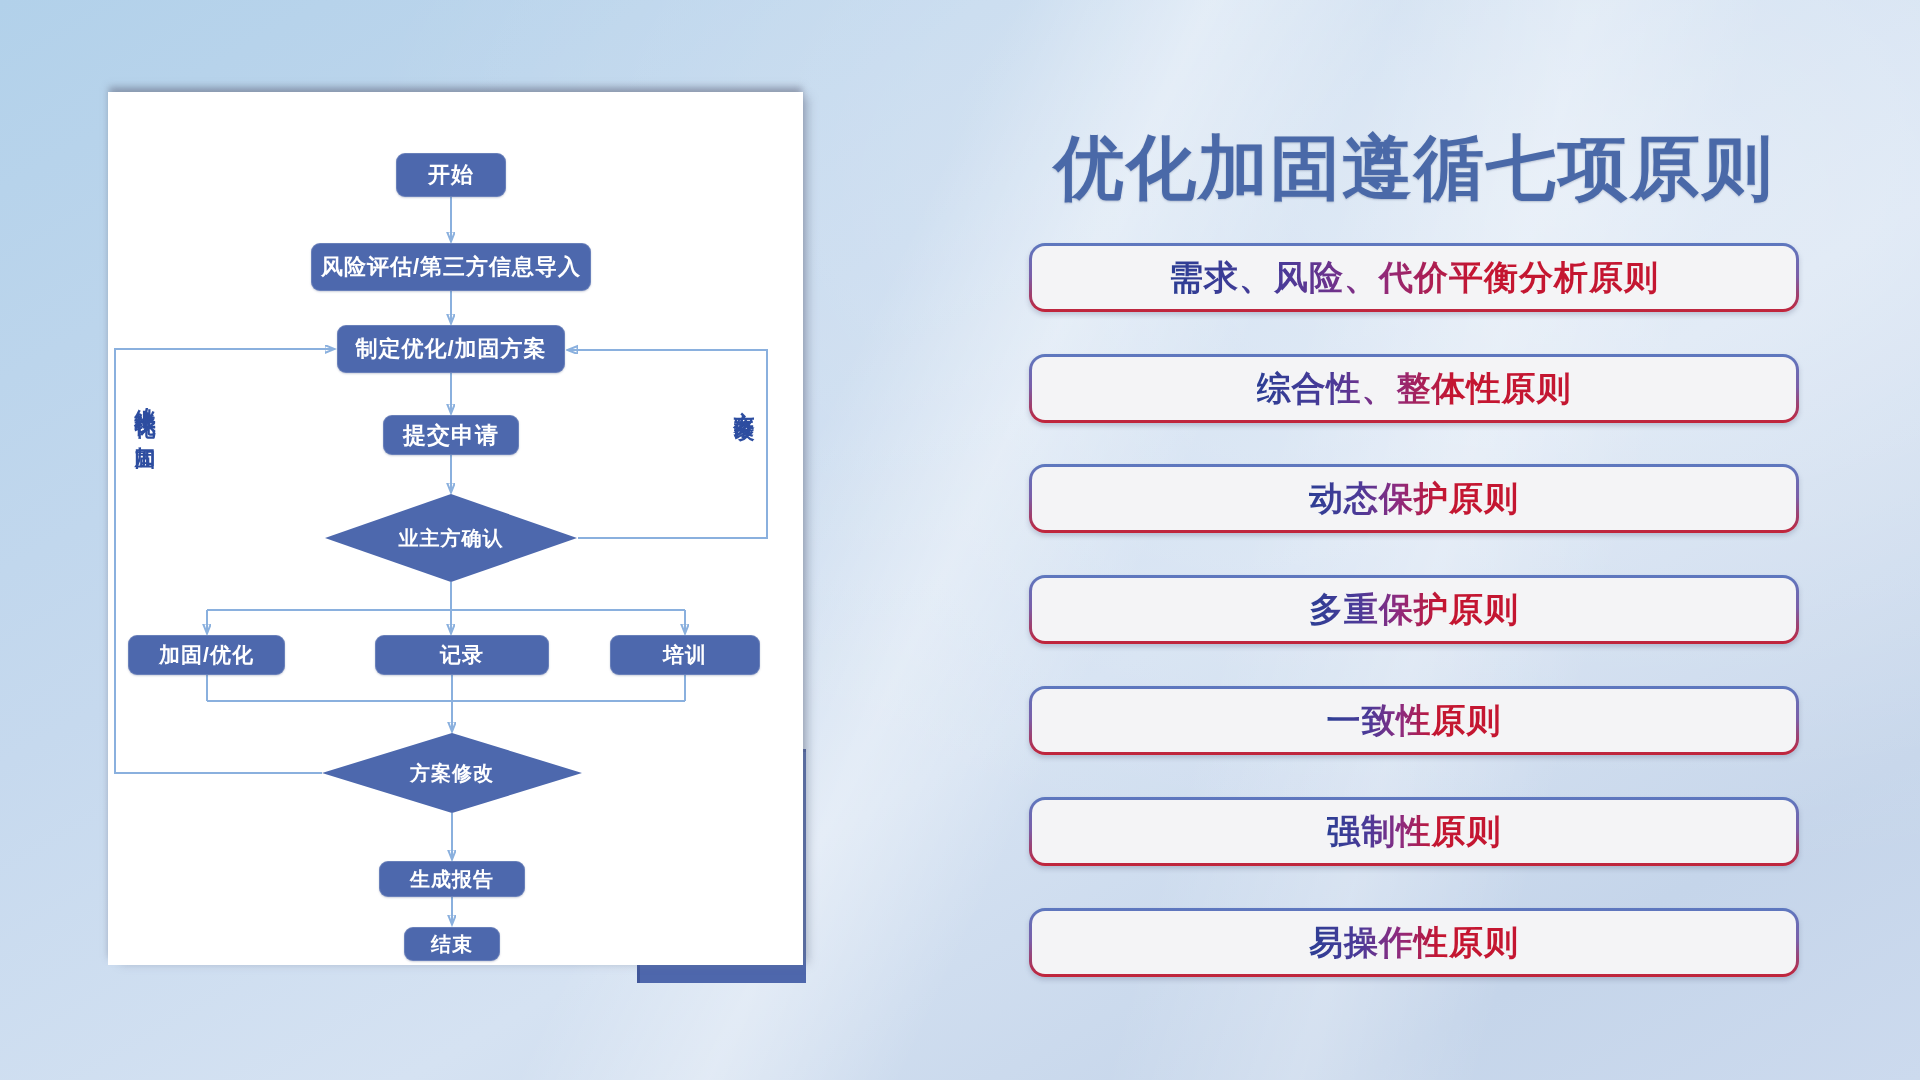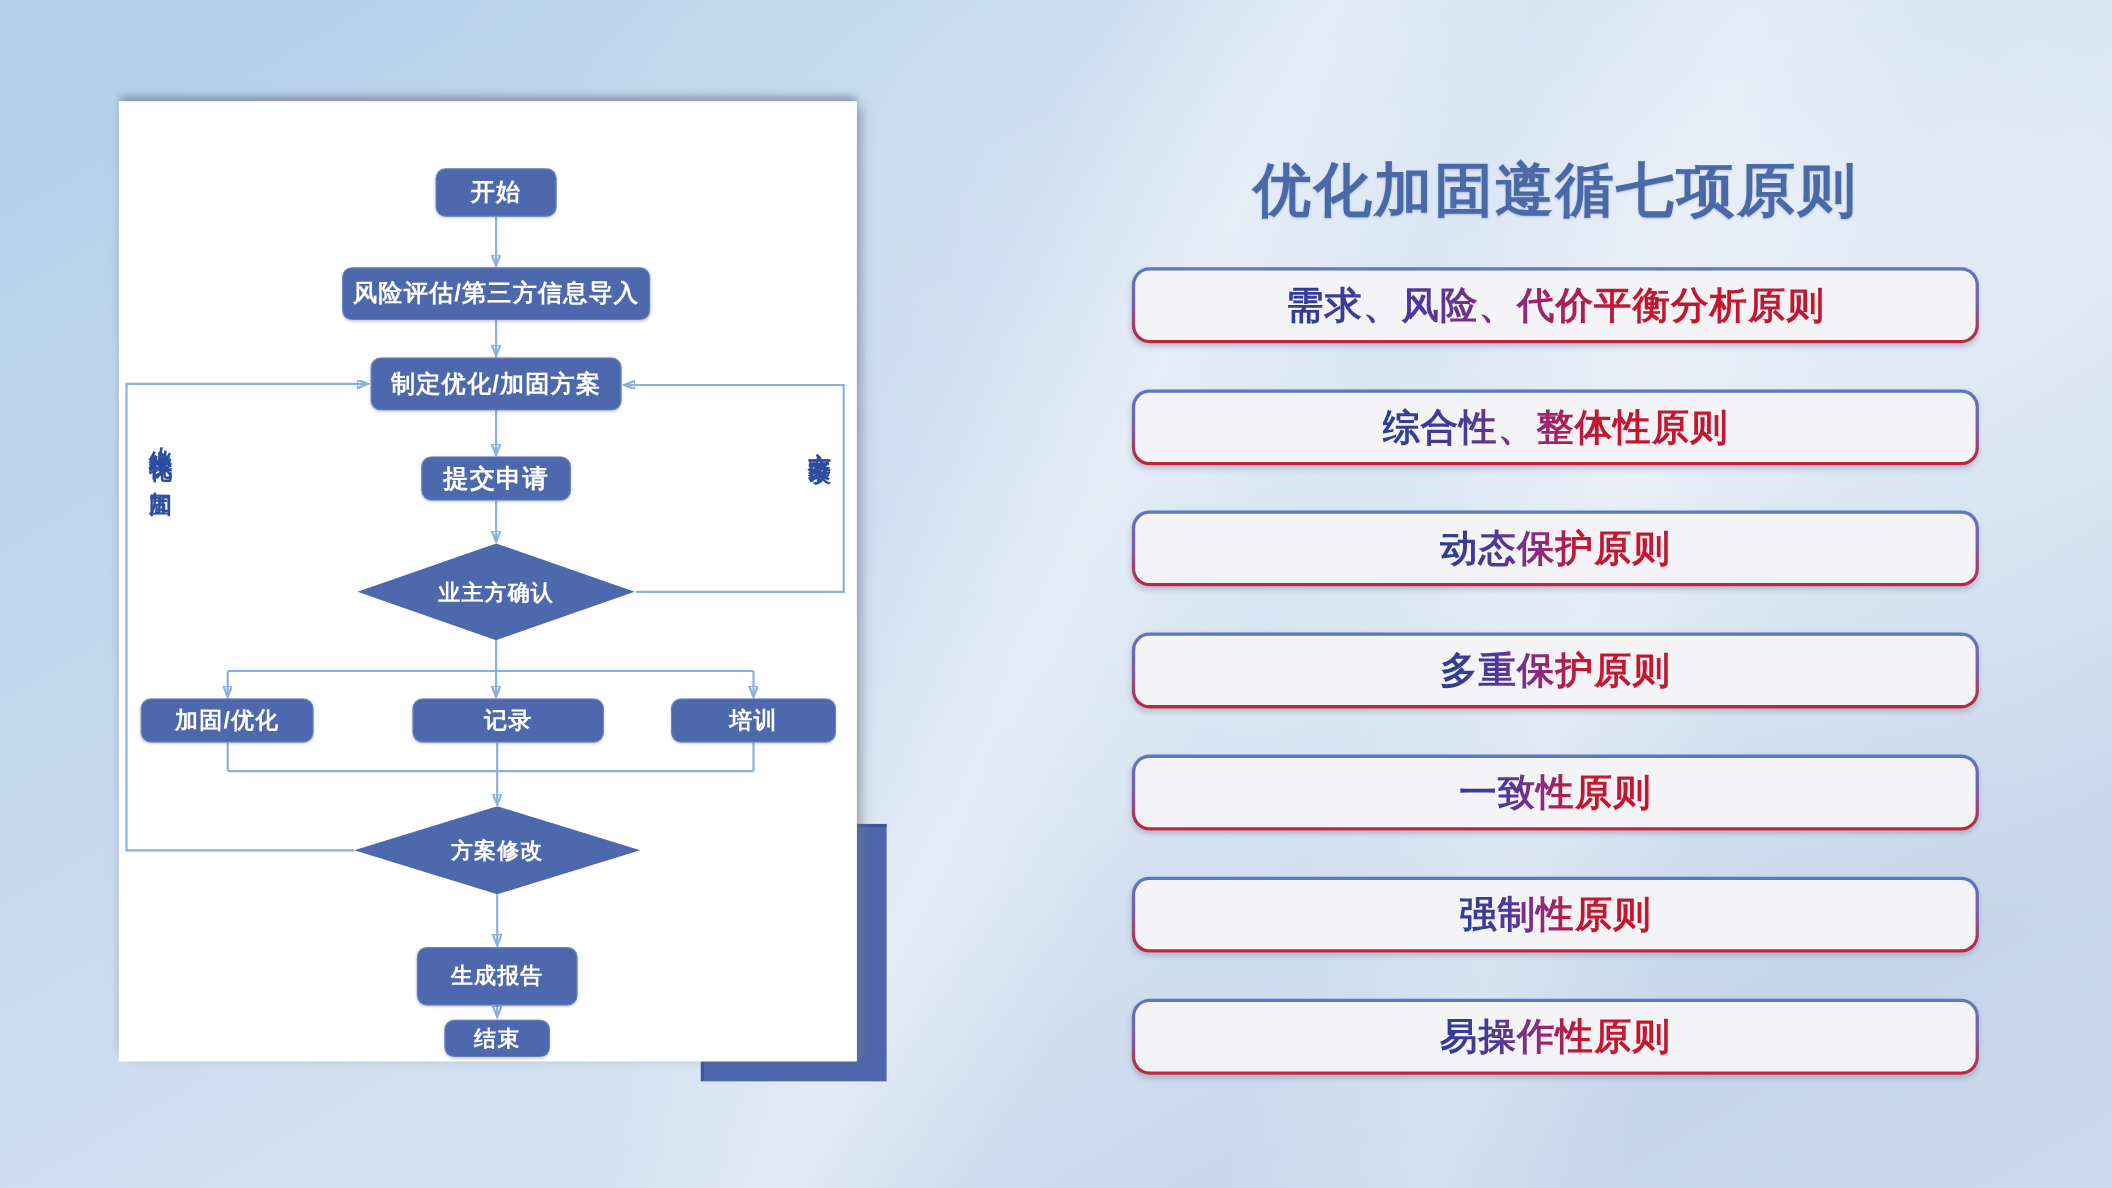--- a/index.html
+++ b/index.html
@@ -19,59 +19,60 @@
   
   .accent-rect{
     position:absolute;left:637px;top:749px;width:169px;height:234px;
     background:#4e67ac;z-index:1;
     box-shadow:inset 3px 3px 0 rgba(40,55,120,.35);
   }
   .card{
     position:absolute;left:108px;top:92px;width:671px;height:873px;
     background:#ffffff;z-index:2;
     box-shadow:0 -6px 7px -1px rgba(100,106,128,.55), 9px 2px 9px -3px rgba(115,125,150,.38);
+    padding-left:24px;
   }
   .connectors{position:absolute;left:0;top:0;width:671px;height:873px;}
   .connectors path{stroke:#8ab0de;stroke-width:2;fill:none;}
 
   .node{
     position:absolute;display:flex;align-items:center;justify-content:center;
     background:#4d68ad;color:#ffffff;font-weight:bold;border-radius:9px;
     box-shadow:inset 0 0 0 1px rgba(255,255,255,.16), 0 1px 2px rgba(60,75,120,.25);
     letter-spacing:1px;white-space:nowrap;
   }
   .n-start   {left:288px;top:61px; width:110px;height:44px;font-size:22px;}
   .n-risk    {left:203px;top:151px;width:280px;height:48px;font-size:22px;}
   .n-plan    {left:229px;top:233px;width:228px;height:48px;font-size:22px;}
   .n-submit  {left:275px;top:323px;width:136px;height:40px;font-size:23px;}
   .n-reinforce{left:20px;top:543px;width:157px;height:40px;font-size:21px;}
   .n-record  {left:267px;top:543px;width:174px;height:40px;font-size:21px;}
   .n-training{left:502px;top:543px;width:150px;height:40px;font-size:21px;}
-  .n-report  {left:271px;top:769px;width:146px;height:53px;font-size:20px;}
+  .n-report  {left:271px;top:769px;width:146px;height:36px;font-size:20px;}
   .n-end     {left:296px;top:835px;width:96px; height:34px;font-size:20px;}
   .diamond{
     border-radius:0;box-shadow:none;
     clip-path:polygon(50% 0,100% 50%,50% 100%,0 50%);
     font-size:20px;
   }
   .n-owner{left:217px;top:402px;width:252px;height:88px;}
   .n-check{left:214px;top:641px;width:260px;height:80px;}
 
   .v-label{
     position:absolute;writing-mode:vertical-rl;text-orientation:upright;
     color:#2d4da0;font-weight:bold;font-size:21px;letter-spacing:3px;line-height:1;
   }
   .v-left {left:27px;top:300px;height:155px;}
   .v-right{left:626px;top:302px;height:100px;}
 
   
   .panel{position:absolute;inset:0;z-index:3;}
   .panel-title{
-    position:absolute;left:1029px;top:138px;width:770px;text-align:center;
-    font-size:53px;font-weight:bold;color:#4a69a8;letter-spacing:2px;
+    position:absolute;left:1029px;top:122px;width:770px;text-align:center;
+    font-size:70px;font-weight:bold;color:#4a69a8;letter-spacing:2px;
     text-shadow:0 1px 2px rgba(55,70,110,.28);white-space:nowrap;
   }
   .p-box{
     position:absolute;left:1029px;width:770px;height:69px;border-radius:16px;
     background:linear-gradient(180deg,#5d78bf 0%,#7a5da8 48%,#c22338 100%);
     padding:3px;box-sizing:border-box;
     box-shadow:0 3px 5px rgba(95,105,140,.30);
   }
   .p-inner{
     width:100%;height:100%;border-radius:13px;background:#f4f4f6;

